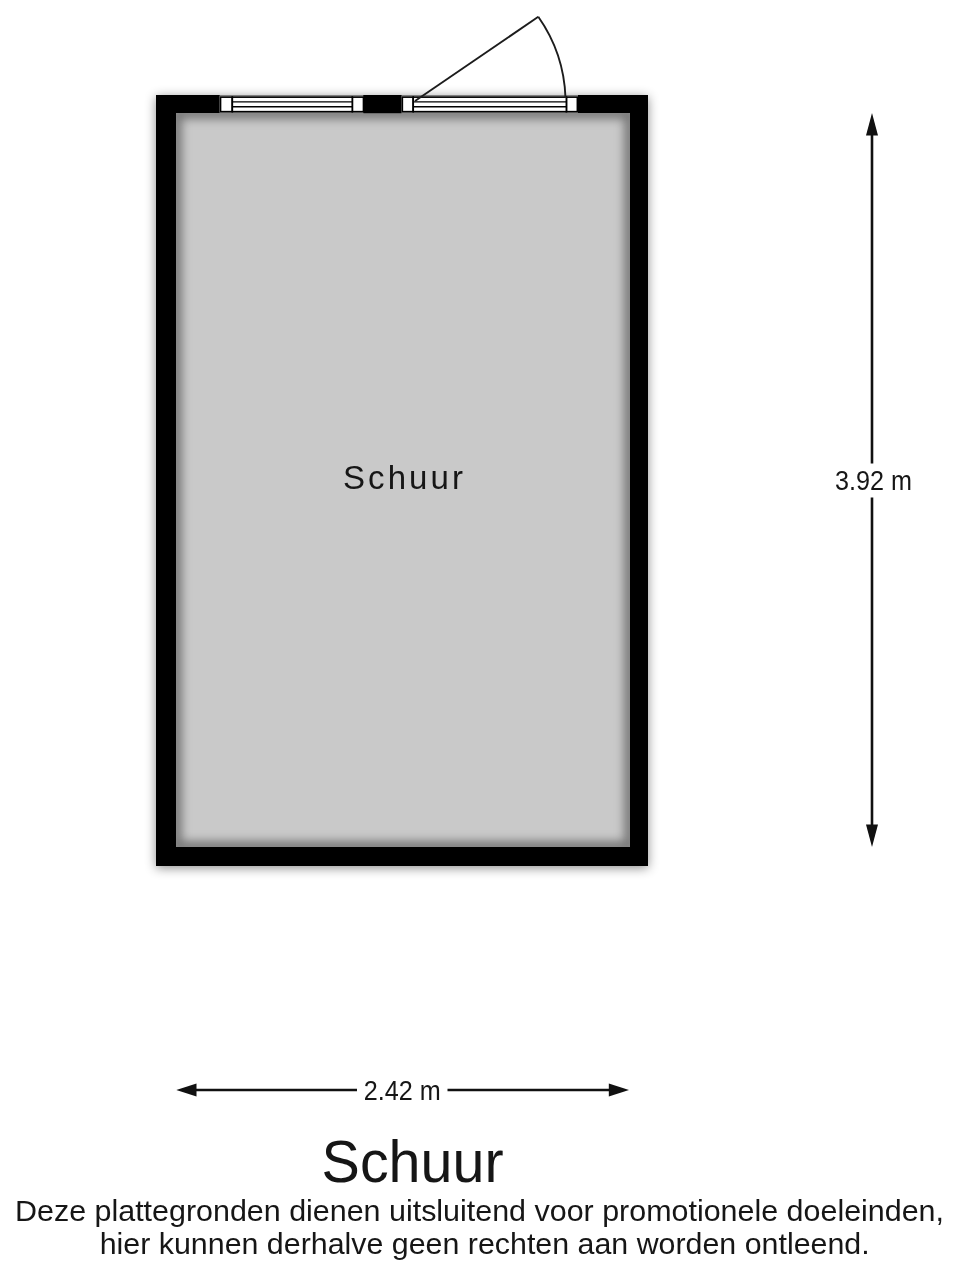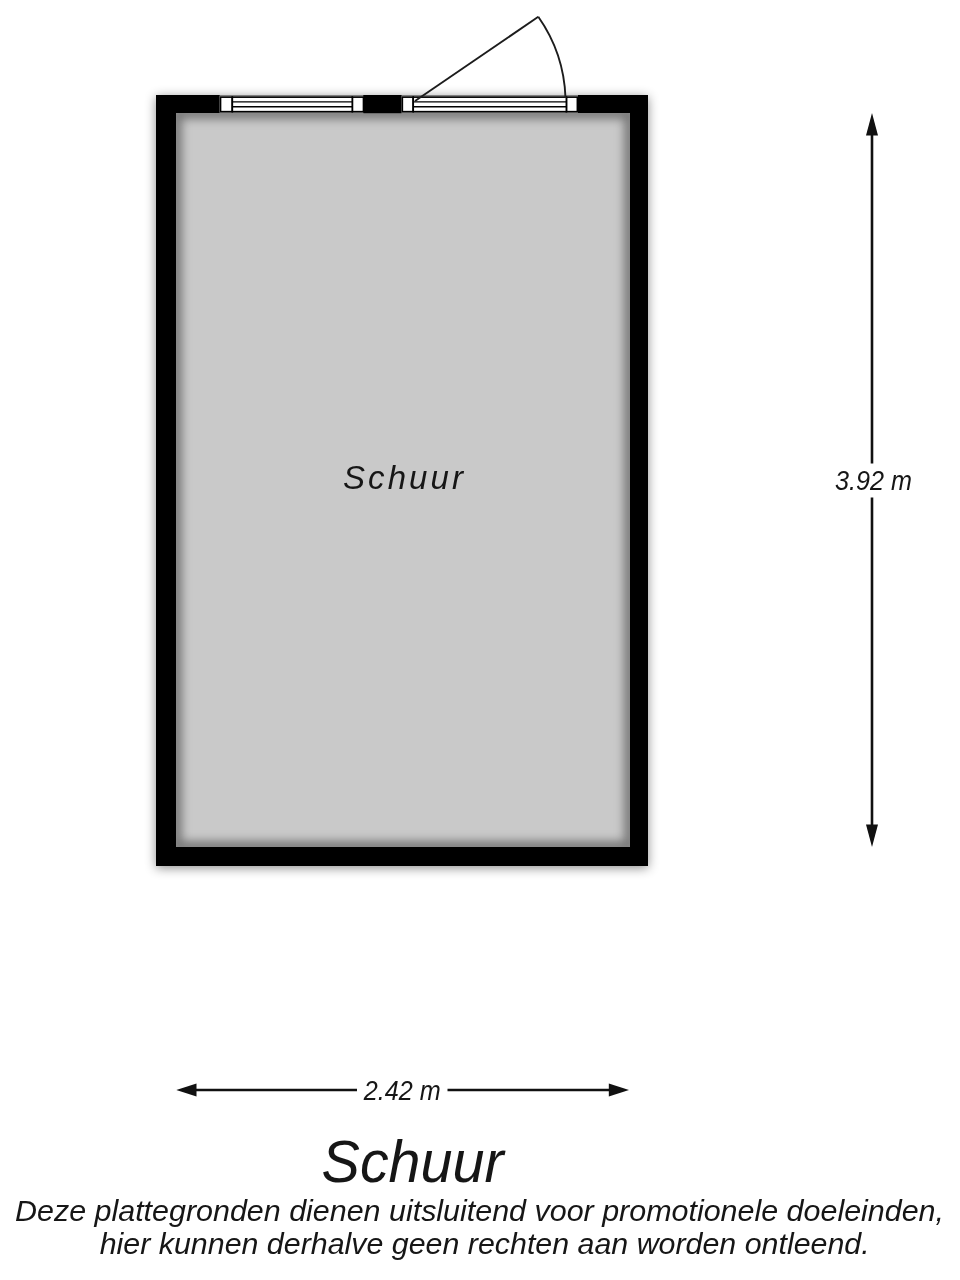--- a/index.html
+++ b/index.html
@@ -1,17 +1,17 @@
 <!DOCTYPE html>
 <html><head>
 <meta charset="utf-8">
 <style>
   html,body{margin:0;padding:0;background:#ffffff;}
   .page{width:960px;height:1280px;position:relative;overflow:hidden;background:#ffffff;
-        font-family:"Liberation Sans", sans-serif;font-style:italic;}
+        font-family:"Liberation Sans", sans-serif;}
   svg{position:absolute;left:0;top:0;}
   text{fill:#161616;}
 </style>
 </head>
 <body>
 <div class="page">
 <svg width="960" height="1280" viewBox="0 0 960 1280">
   <defs>
     <filter id="wallShadow" x="-15%" y="-15%" width="130%" height="130%">
       <feDropShadow dx="0" dy="2" stdDeviation="5.5" flood-color="#000000" flood-opacity="0.45"></feDropShadow>

